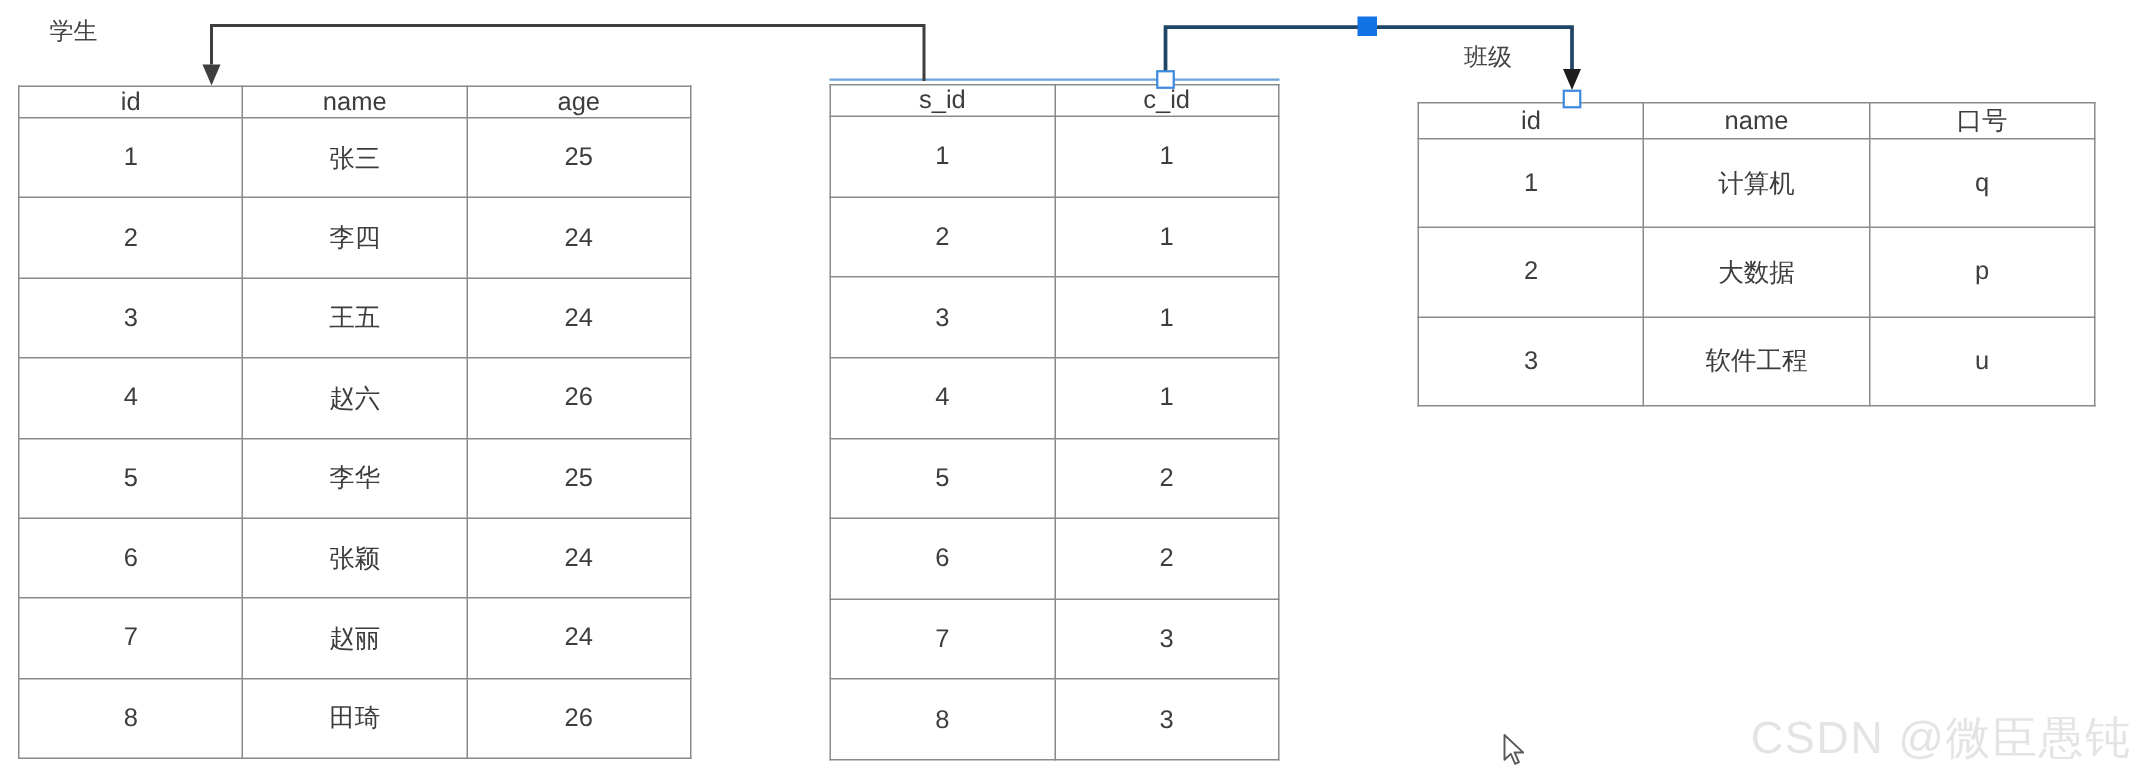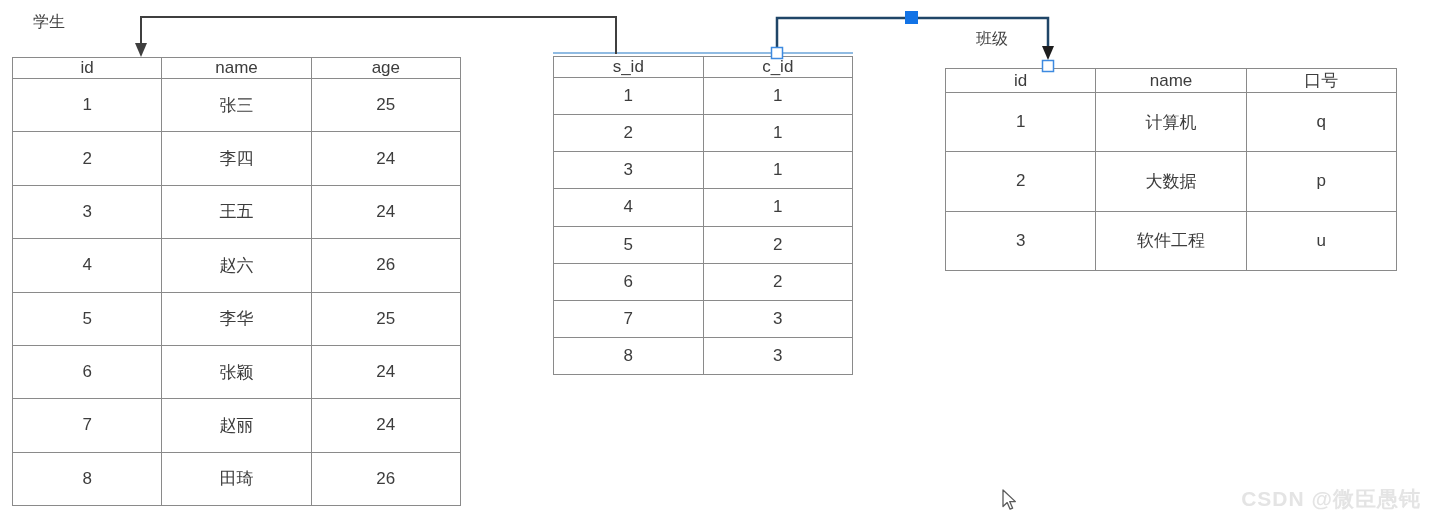--- a/index.html
+++ b/index.html
@@ -21,40 +21,40 @@
     background:var(--canvas-bg);overflow:hidden;
   }
   .shape-label{
     position:absolute;font-size:16px;color:#444;line-height:1;
     white-space:nowrap;
   }
   .label-students{left:33px;top:14px;}
   .label-classes{left:976px;top:31px;}
   .tbl-wrap{position:absolute;}
   .tbl-students{left:12px;top:57px;width:449px;height:449px;}
-  .tbl-enrollment{left:553px;top:56px;width:300px;height:319px;}
+  .tbl-enrollment{left:553px;top:56px;width:300px;height:451px;}
   .tbl-classes{left:945px;top:68px;width:452px;height:203px;}
   table.dtable{
     border-collapse:collapse;table-layout:fixed;
     width:100%;height:100%;background:#fff;
   }
   table.dtable th,table.dtable td{
     border:1px solid var(--table-border);
     font-weight:400;font-size:17px;color:var(--text);
     text-align:center;vertical-align:middle;padding:0;
     overflow:hidden;white-space:nowrap;
   }
   .overlay{
     position:absolute;left:0;top:0;width:1431px;height:521px;
     pointer-events:none;
   }
   .watermark{
     position:absolute;right:10px;bottom:8px;
-    font-size:21px;color:var(--watermark);letter-spacing:1px;
-    white-space:nowrap;user-select:none;font-weight:bold;
+    font-size:30px;color:var(--watermark);letter-spacing:1px;
+    white-space:nowrap;user-select:none;
   }
 </style>
 </head>
 <body>
 
 <div class="canvas" style="background: rgb(255, 255, 255);">
 
   <div class="shape-label label-students">学生</div>
   <div class="shape-label label-classes">班级</div>
 

